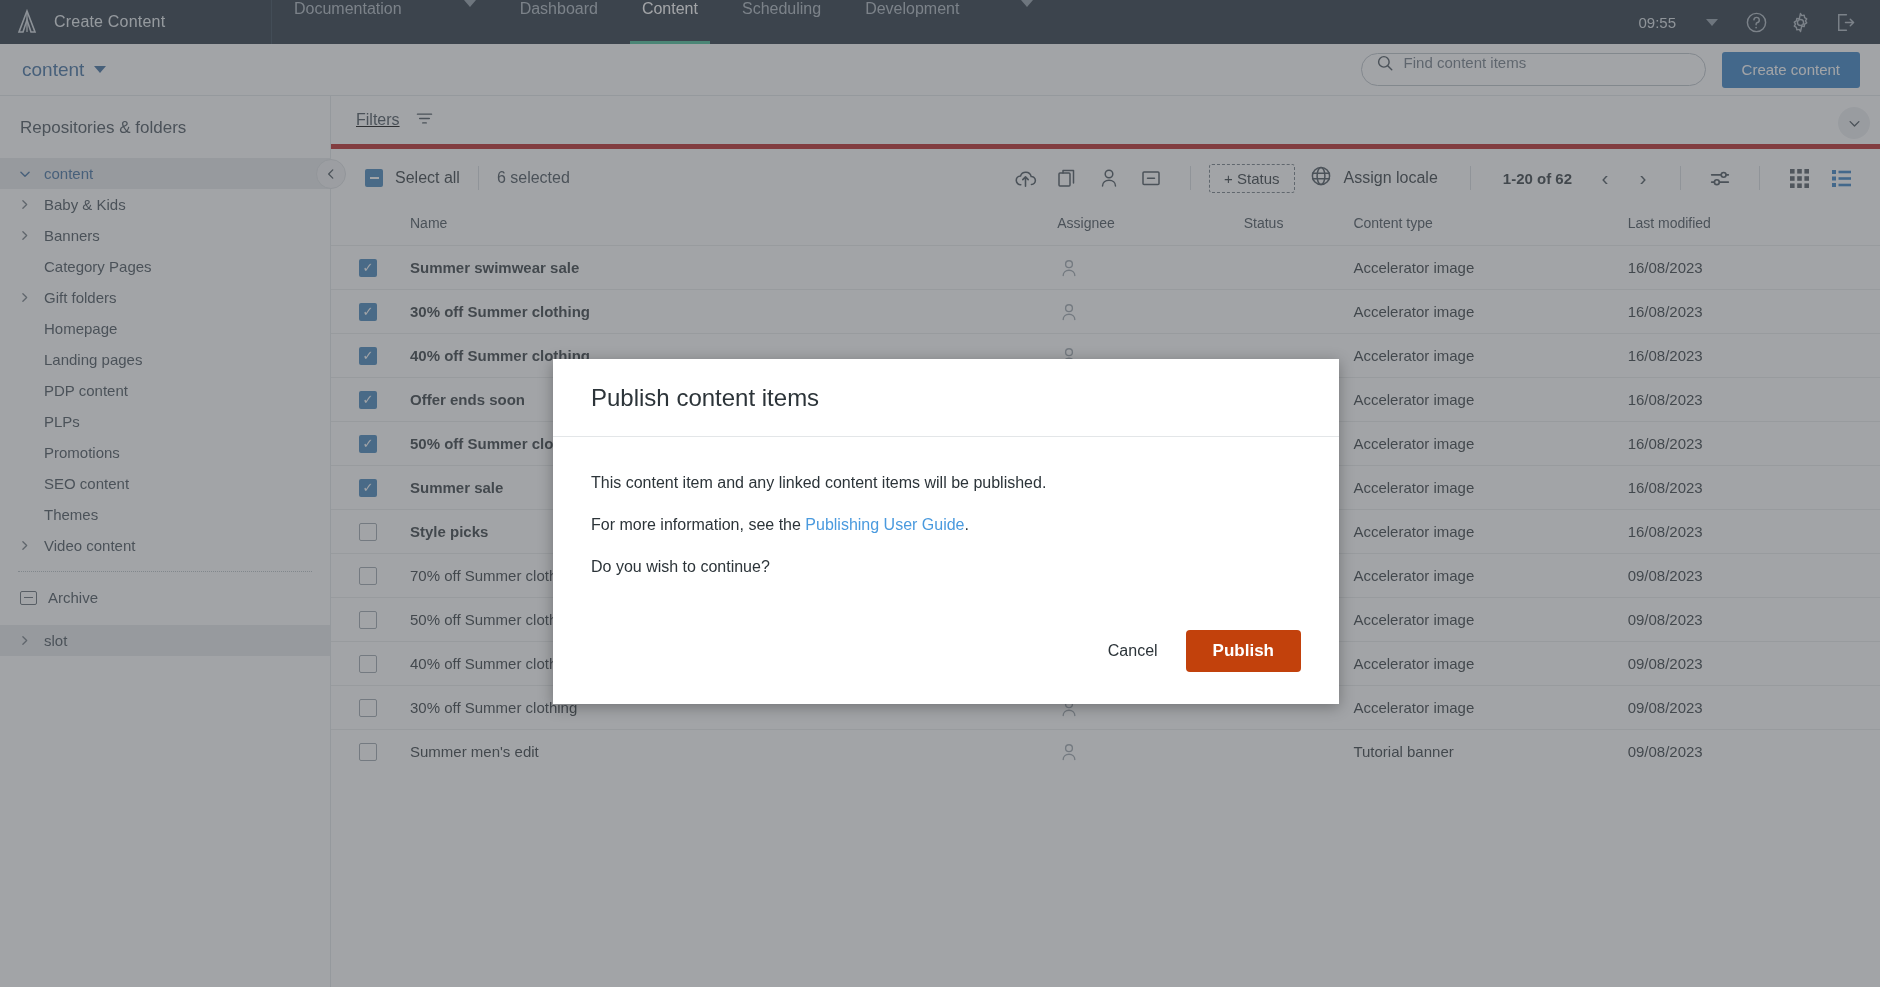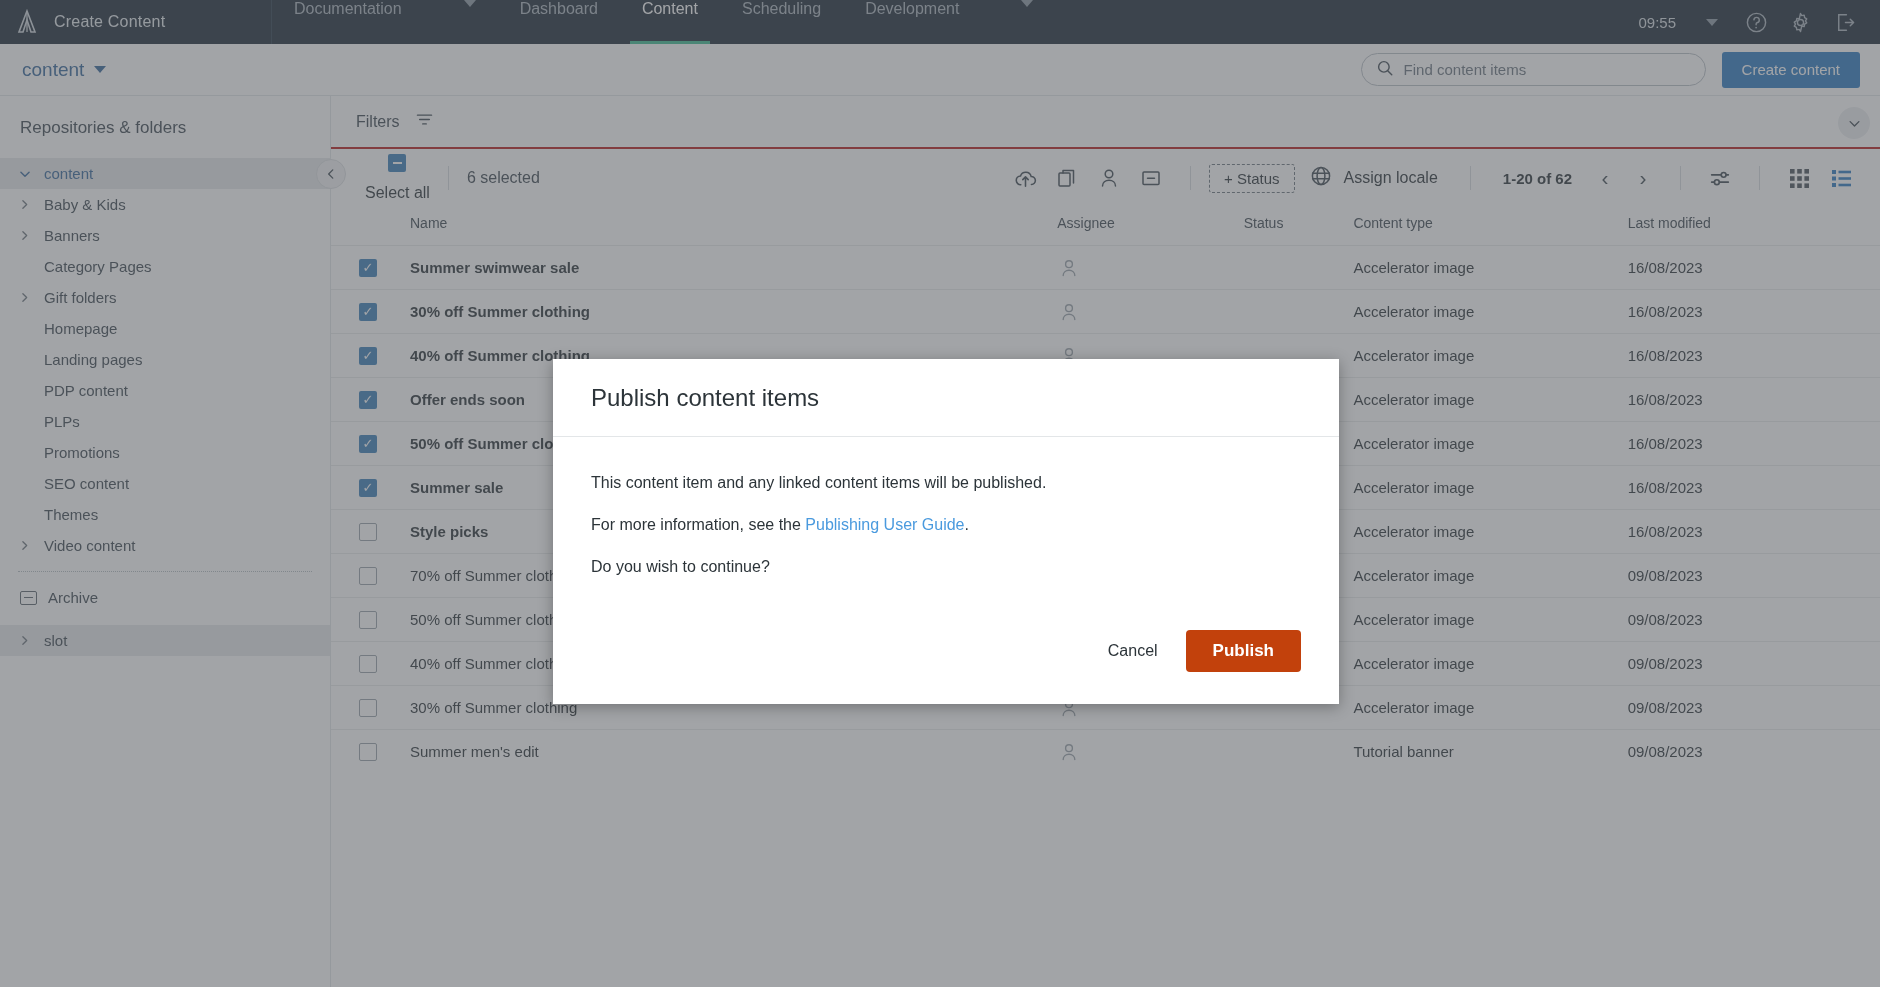--- a/index.html
+++ b/index.html
@@ -78,21 +78,21 @@
     color: #37689c; font-size: 19px; cursor: pointer;
   }
   .crumb .caret-down { border-top-color: #37689c; }
   .subheader-right {
     margin-left: auto; display: flex; align-items: center; gap: 16px;
     padding-right: 20px;
   }
   .searchbox {
     width: 345px; height: 33px;
     border: 1px solid #b9c0c6; border-radius: 17px;
-    display: flex; align-items: center; gap: 10px;
+    display: flex; align-items: flex-start; gap: 10px;
     padding: 0 14px;
     background: #fff;
   }
   .searchbox input {
     border: none; outline: none; flex: 1;
     font-family: "Liberation Sans", sans-serif;
     font-size: 15px; color: #2c3439; background: transparent;
   }
   .searchbox input::placeholder { color: #6b7680; }
   .btn-primary {
@@ -143,24 +143,25 @@
     height: 1.6px; background: #5b656d;
   }
 
   
   .main {
     position: absolute; top: 96px; left: 331px;
     width: 1549px; height: 891px;
     background: #fff;
   }
   .filters-bar {
-    height: 53px; border-bottom: 2px solid #b91c1c;
+    height: 53px; border-bottom: 5px solid #b91c1c;
     display: flex; align-items: center; gap: 14px;
     padding-left: 25px;
     position: relative;
+    text-decoration: underline;
   }
   .filters-label { font-size: 16px; color: #3f4a53; }
   .collapse-handle {
     position: absolute; left: -15px; top: 63px;
     width: 30px; height: 30px; border-radius: 50%;
     background: #f1f2f3; border: 1px solid #dcdfe2;
     display: flex; align-items: center; justify-content: center;
     cursor: pointer; z-index: 5;
   }
   .expand-handle {
@@ -183,21 +184,20 @@
   }
   .chk.checked { background: #3b7fb8; }
   .chk.indeterminate { background: #3b7fb8; }
   .chk.empty { border: 1.6px solid #9aa3ab; background: transparent; }
   .chk .tick { color: #fff; font-size: 13px; line-height: 1; }
   .chk .dash { width: 9px; height: 2px; background: #fff; }
   .select-all {
     display: flex; align-items: center; gap: 12px;
     font-size: 16px; color: #2c3439; cursor: pointer;
     margin-left: 6px;
-    flex-direction: column;
   }
   .vdiv { width: 1px; height: 24px; background: #d8dcdf; margin: 0 18px; }
   .sel-count { font-size: 16px; color: #3f4a53; }
   .toolbar-actions { margin-left: auto; display: flex; align-items: center; }
   .tb-icon {
     width: 42px; height: 42px;
     display: flex; align-items: center; justify-content: center;
     cursor: pointer;
   }
   .status-chip {

